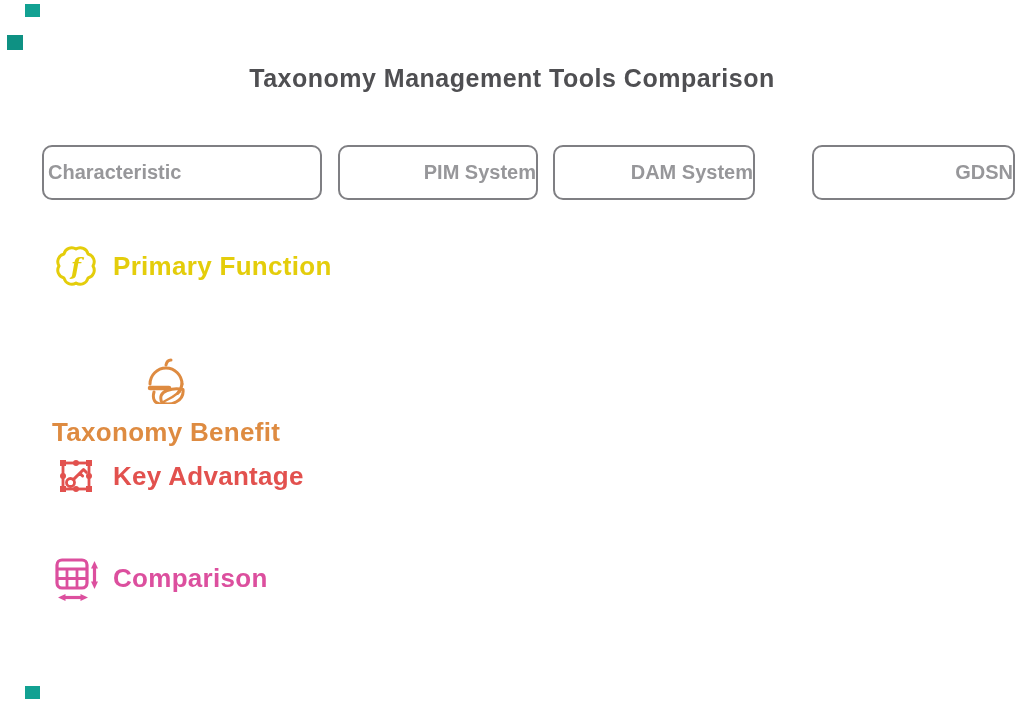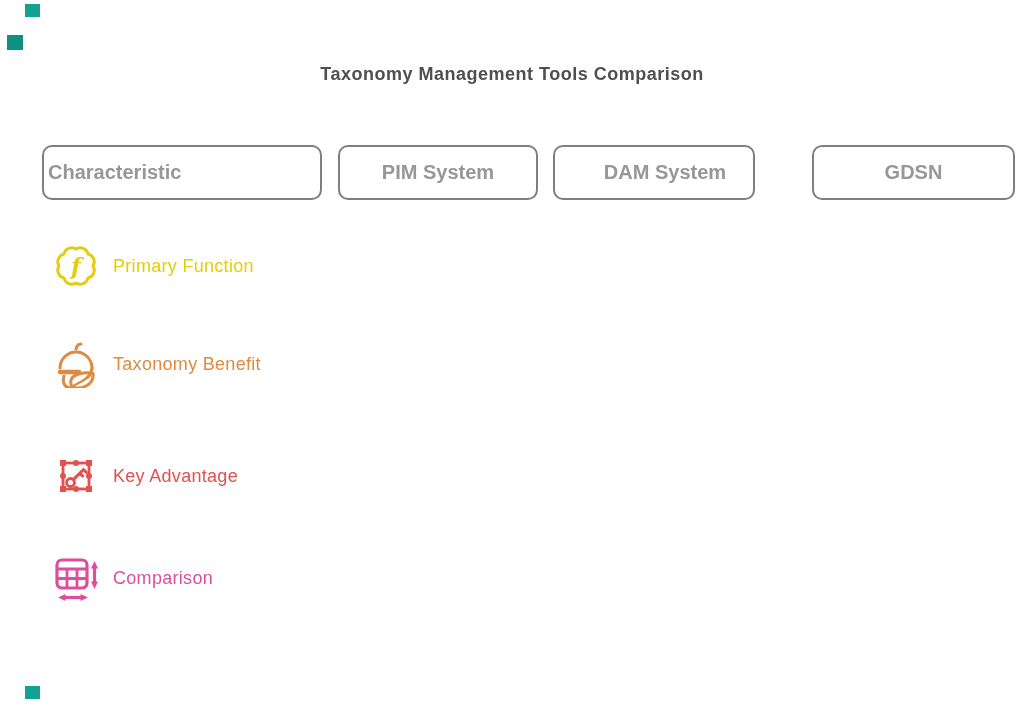--- a/index.html
+++ b/index.html
@@ -10,58 +10,58 @@
     background: #ffffff;
     font-family: "Liberation Sans", "DejaVu Sans", sans-serif;
     overflow: hidden;
   }
   .page-title {
     position: absolute;
     top: 64px;
     left: 0;
     width: 1024px;
     text-align: center;
-    font-size: 18px;
+    font-size: 25px;
     font-weight: 700;
     letter-spacing: 0.5px;
     color: #4f4f52;
   }
   .header-box {
     position: absolute;
     top: 145px;
     height: 55px;
     box-sizing: border-box;
     border: 2px solid #7f7f83;
     border-radius: 10px;
     display: flex;
     align-items: center;
-    justify-content: center;
+    justify-content: flex-end;
     font-size: 20px;
     font-weight: 700;
     color: #97979a;
     background: transparent;
   }
   .header-box.left-align { justify-content: flex-start; padding-left: 4px; }
   .hb0 { left: 42px;  width: 280px; }
   .hb1 { left: 338px; width: 200px; }
   .hb2 { left: 553px; width: 202px; padding-left: 22px; }
   .hb3 { left: 812px; width: 203px; }
 
   .row-label {
     position: absolute;
     left: 52px;
     height: 48px;
     display: flex;
     align-items: center;
     gap: 13px;
   }
   .row-label .icon { width: 48px; height: 48px; flex: 0 0 48px; }
-  .row-label .label-text { font-size: 18px; font-weight: 400; letter-spacing: 0.3px; }
+  .row-label .label-text { font-size: 26px; font-weight: 700; letter-spacing: 0.3px; }
   .row0 { top: 242px; } .row0 .label-text { color: #e4cd0b; }
-  .row1 { top: 340px; } .row1 .label-text { color: #de8b41; }
+  .row1 { top: 356px; flex-direction: column; } .row1 .label-text { color: #de8b41; }
   .row2 { top: 452px; } .row2 .label-text { color: #e2514e; }
   .row3 { top: 554px; } .row3 .label-text { color: #dc4f9e; }
 
   .artifact {
     position: absolute;
     background: #12a192;
   }
   .a1 { left: 25px; top: 4px;   width: 15px; height: 13px; }
   .a2 { left: 7px;  top: 35px;  width: 16px; height: 15px; background: #0e9183; }
   .a3 { left: 25px; top: 686px; width: 15px; height: 13px; }

